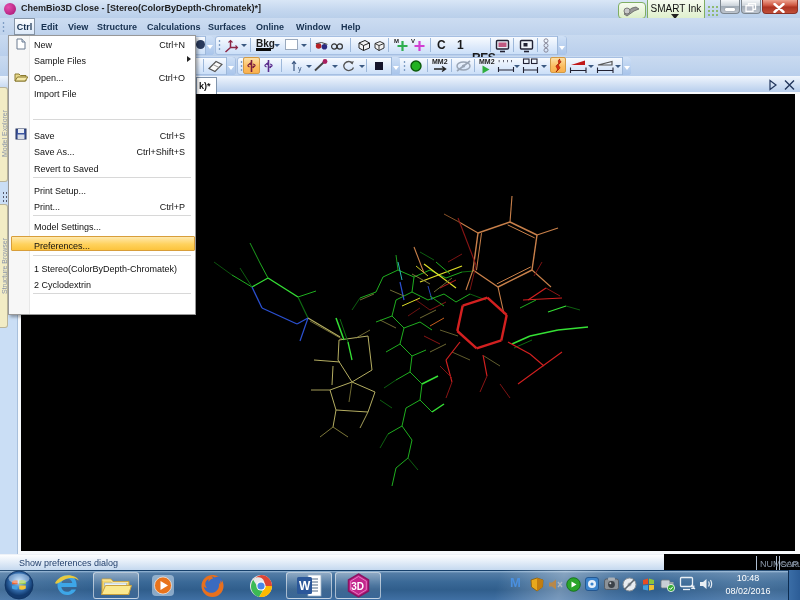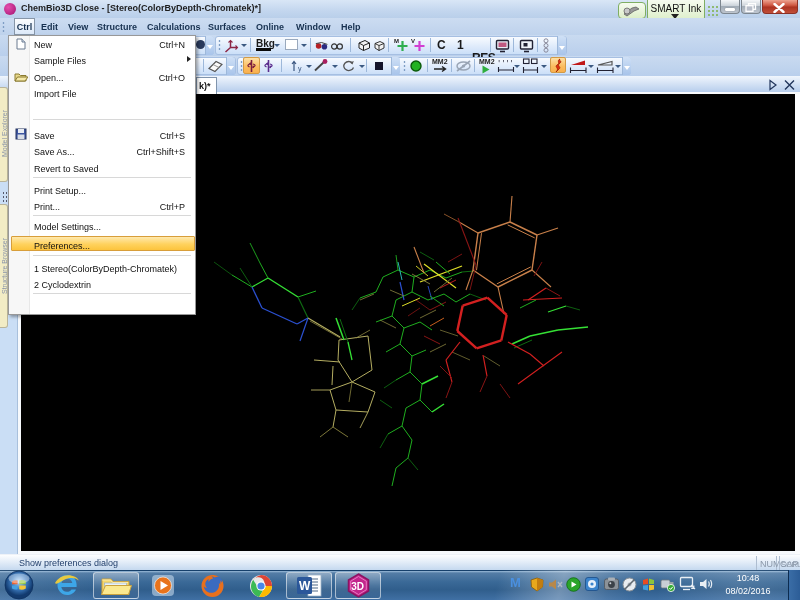--- a/index.html
+++ b/index.html
@@ -62,21 +62,21 @@
 #fgutter{position:absolute;left:0;top:0;width:21px;height:278px;background:#f7f7f7;border-right:1px solid #e8e8e8;}
 .mi{position:absolute;left:0;width:186px;height:16px;}
 .mi .lbl{position:absolute;left:25px;top:4px;}
 .mi .sc{position:absolute;right:10px;top:4px;}
 .msep{position:absolute;left:24px;width:158px;height:1px;background:#d8d8d8;}
 #mihl{position:absolute;left:2px;top:200px;width:184px;height:15px;
  background:linear-gradient(#ffe9ae,#ffd25e 55%,#fcc43d);border:1px solid #d89e3a;border-radius:1px;}
 .subarr{position:absolute;right:4px;top:4px;width:0;height:0;
  border-top:3.5px solid transparent;border-bottom:3.5px solid transparent;border-left:4px solid #222;}
 
-#statusbar{left:0;top:554px;width:800px;height:16px;
+#statusbar{left:0;top:554px;width:664px;height:16px;
  background:linear-gradient(#fdfeff,#e7eff9 40%,#c5d9ef);border-top:1px solid #eef2f8;
  font-size:9px;color:#223f6b;}
 .keybox{position:absolute;top:1px;height:14px;color:#8a97a8;font-size:9px;border-left:1px solid #aebdd0;padding:3px 0 0 3px;}
 
 #taskbar{left:0;top:570px;width:800px;height:30px;
  background:linear-gradient(#9cbcda,#547da6 7%,#3a6997 38%,#305e8c 65%,#4070a4);border-top:1px solid #16406b;}
 #tbsheen{left:0;top:570px;width:800px;height:30px;
  background:linear-gradient(105deg,rgba(255,255,255,0) 62%,rgba(255,255,255,.30) 70%,rgba(255,255,255,.08) 76%,rgba(255,255,255,0) 80%),linear-gradient(90deg,rgba(255,255,255,.10),rgba(255,255,255,0) 12%,rgba(255,255,255,0) 82%,rgba(255,255,255,.12) 92%,rgba(255,255,255,.05));}
 .taskbtn{position:absolute;top:572px;width:46px;height:27px;border:1px solid rgba(255,255,255,.55);
  border-radius:3px;background:linear-gradient(rgba(255,255,255,.34),rgba(255,255,255,.12) 50%,rgba(0,0,0,.05));}

